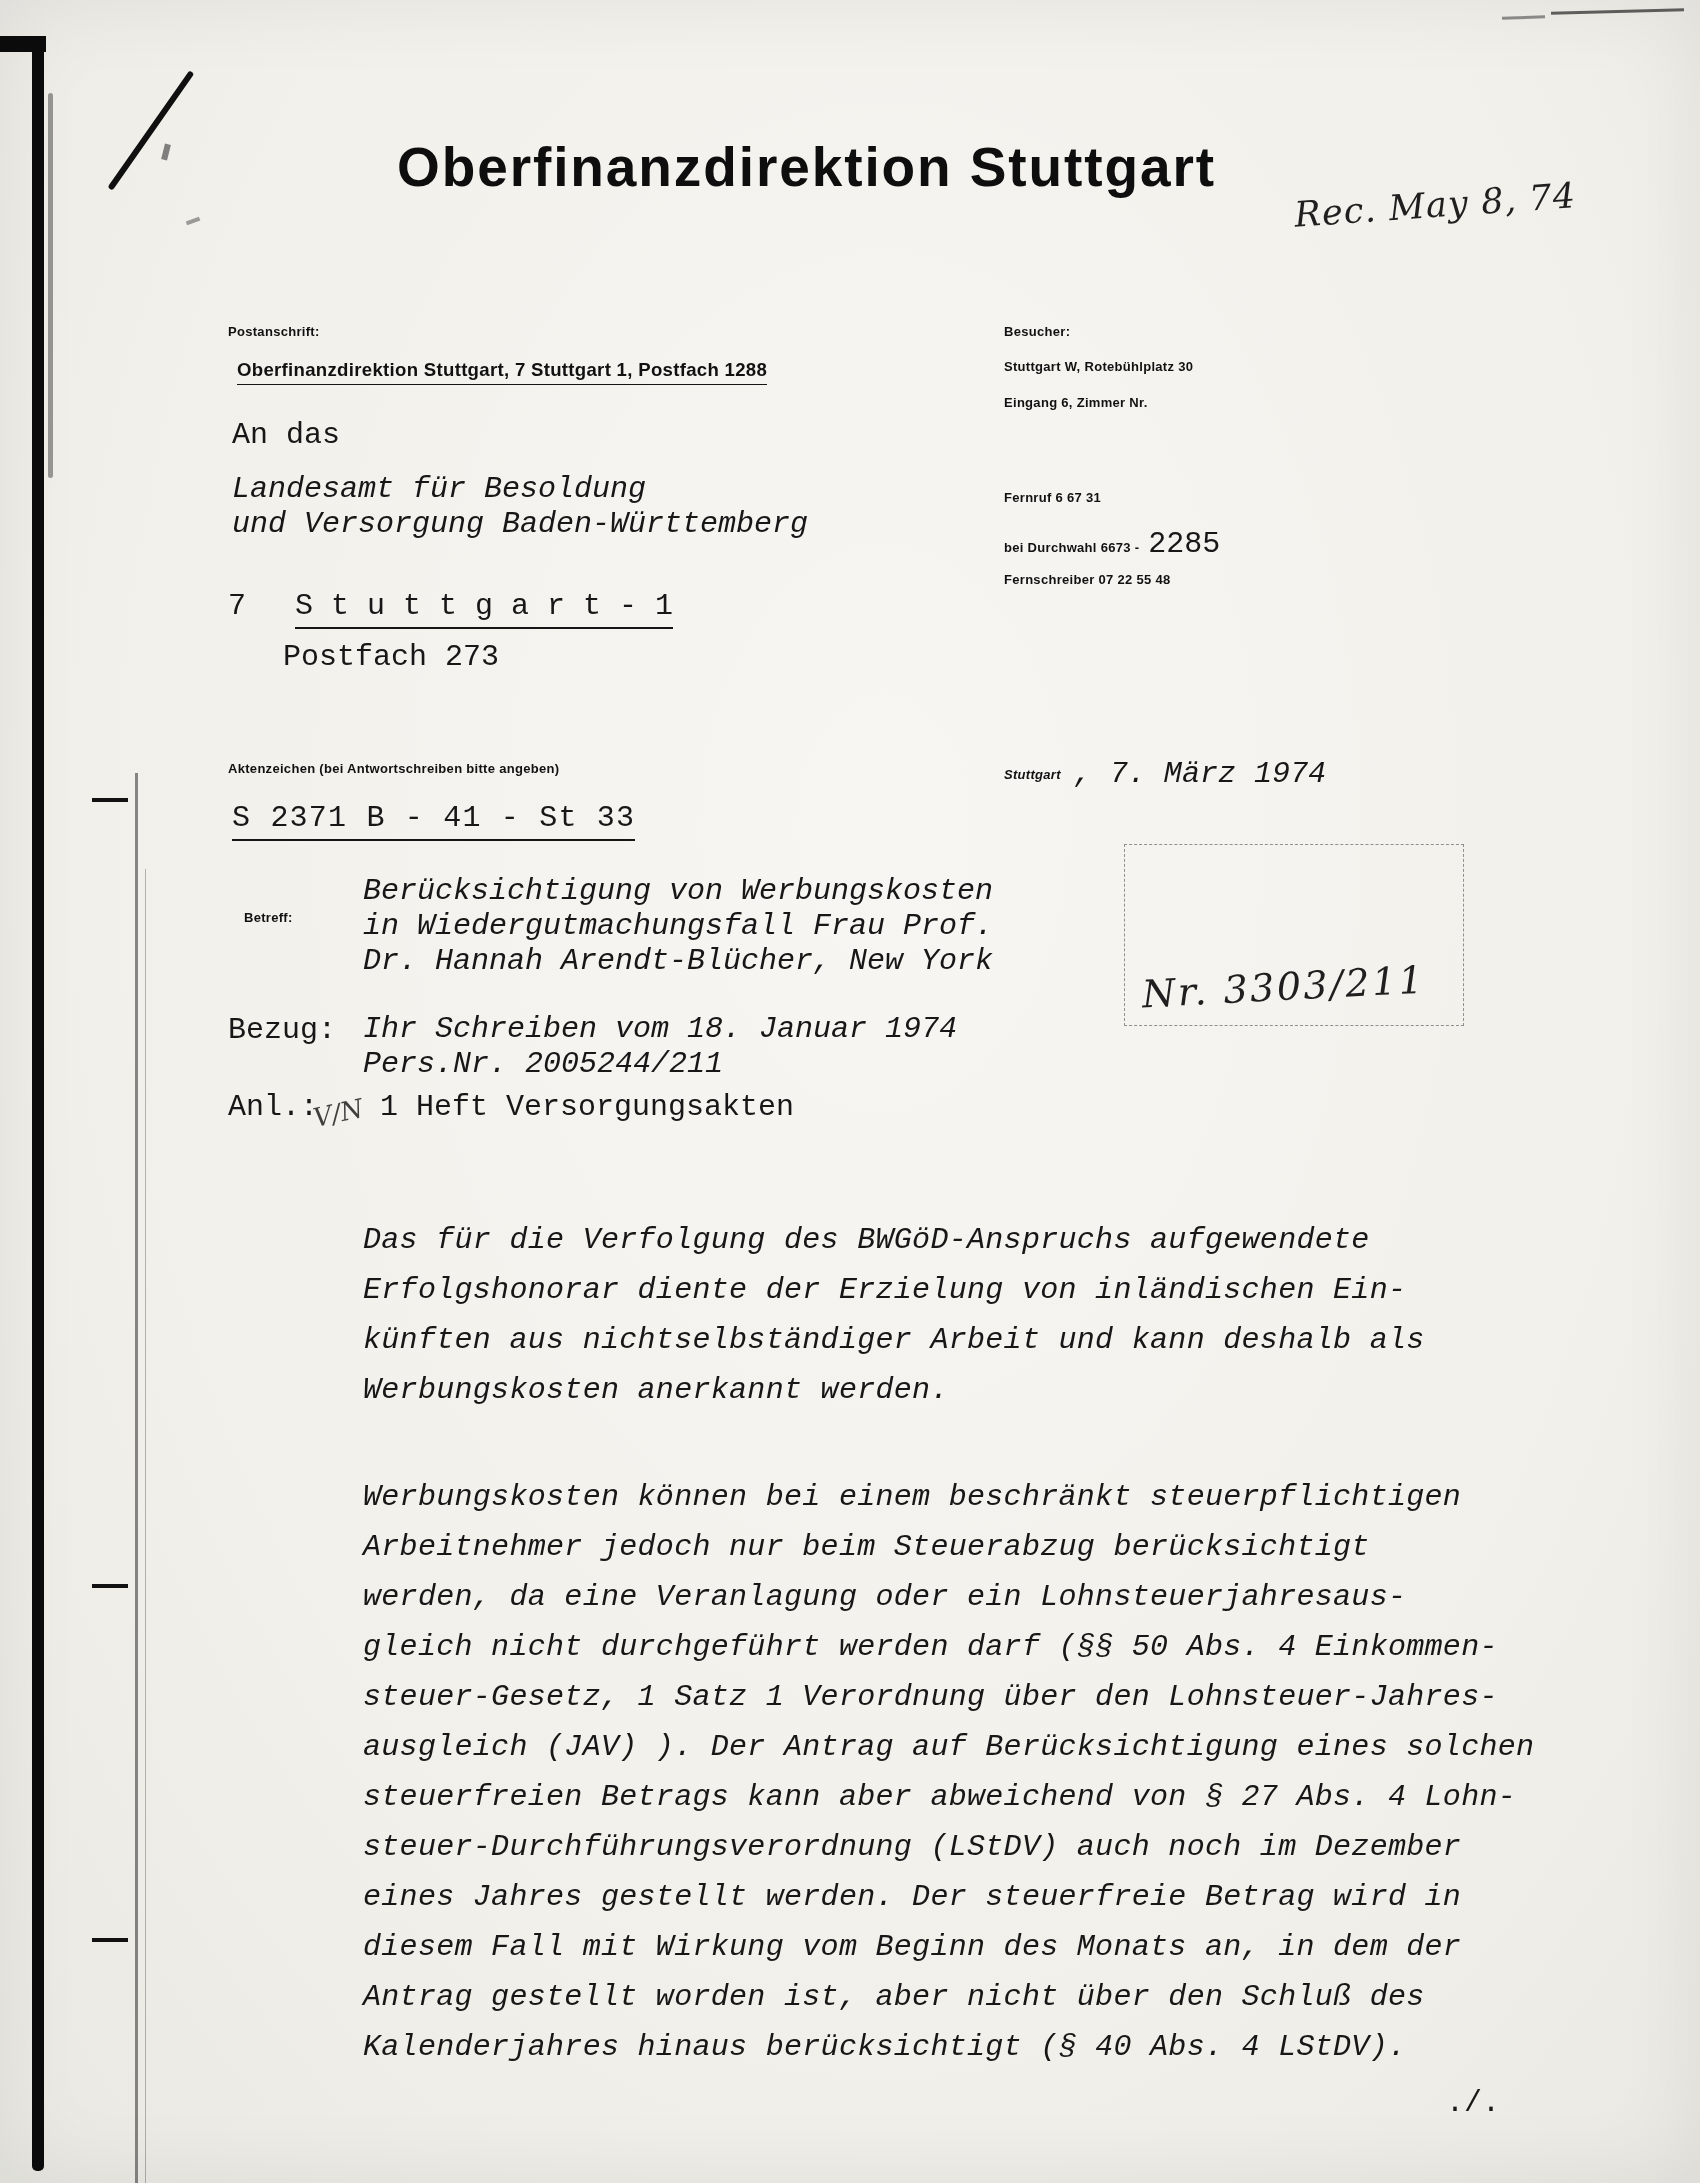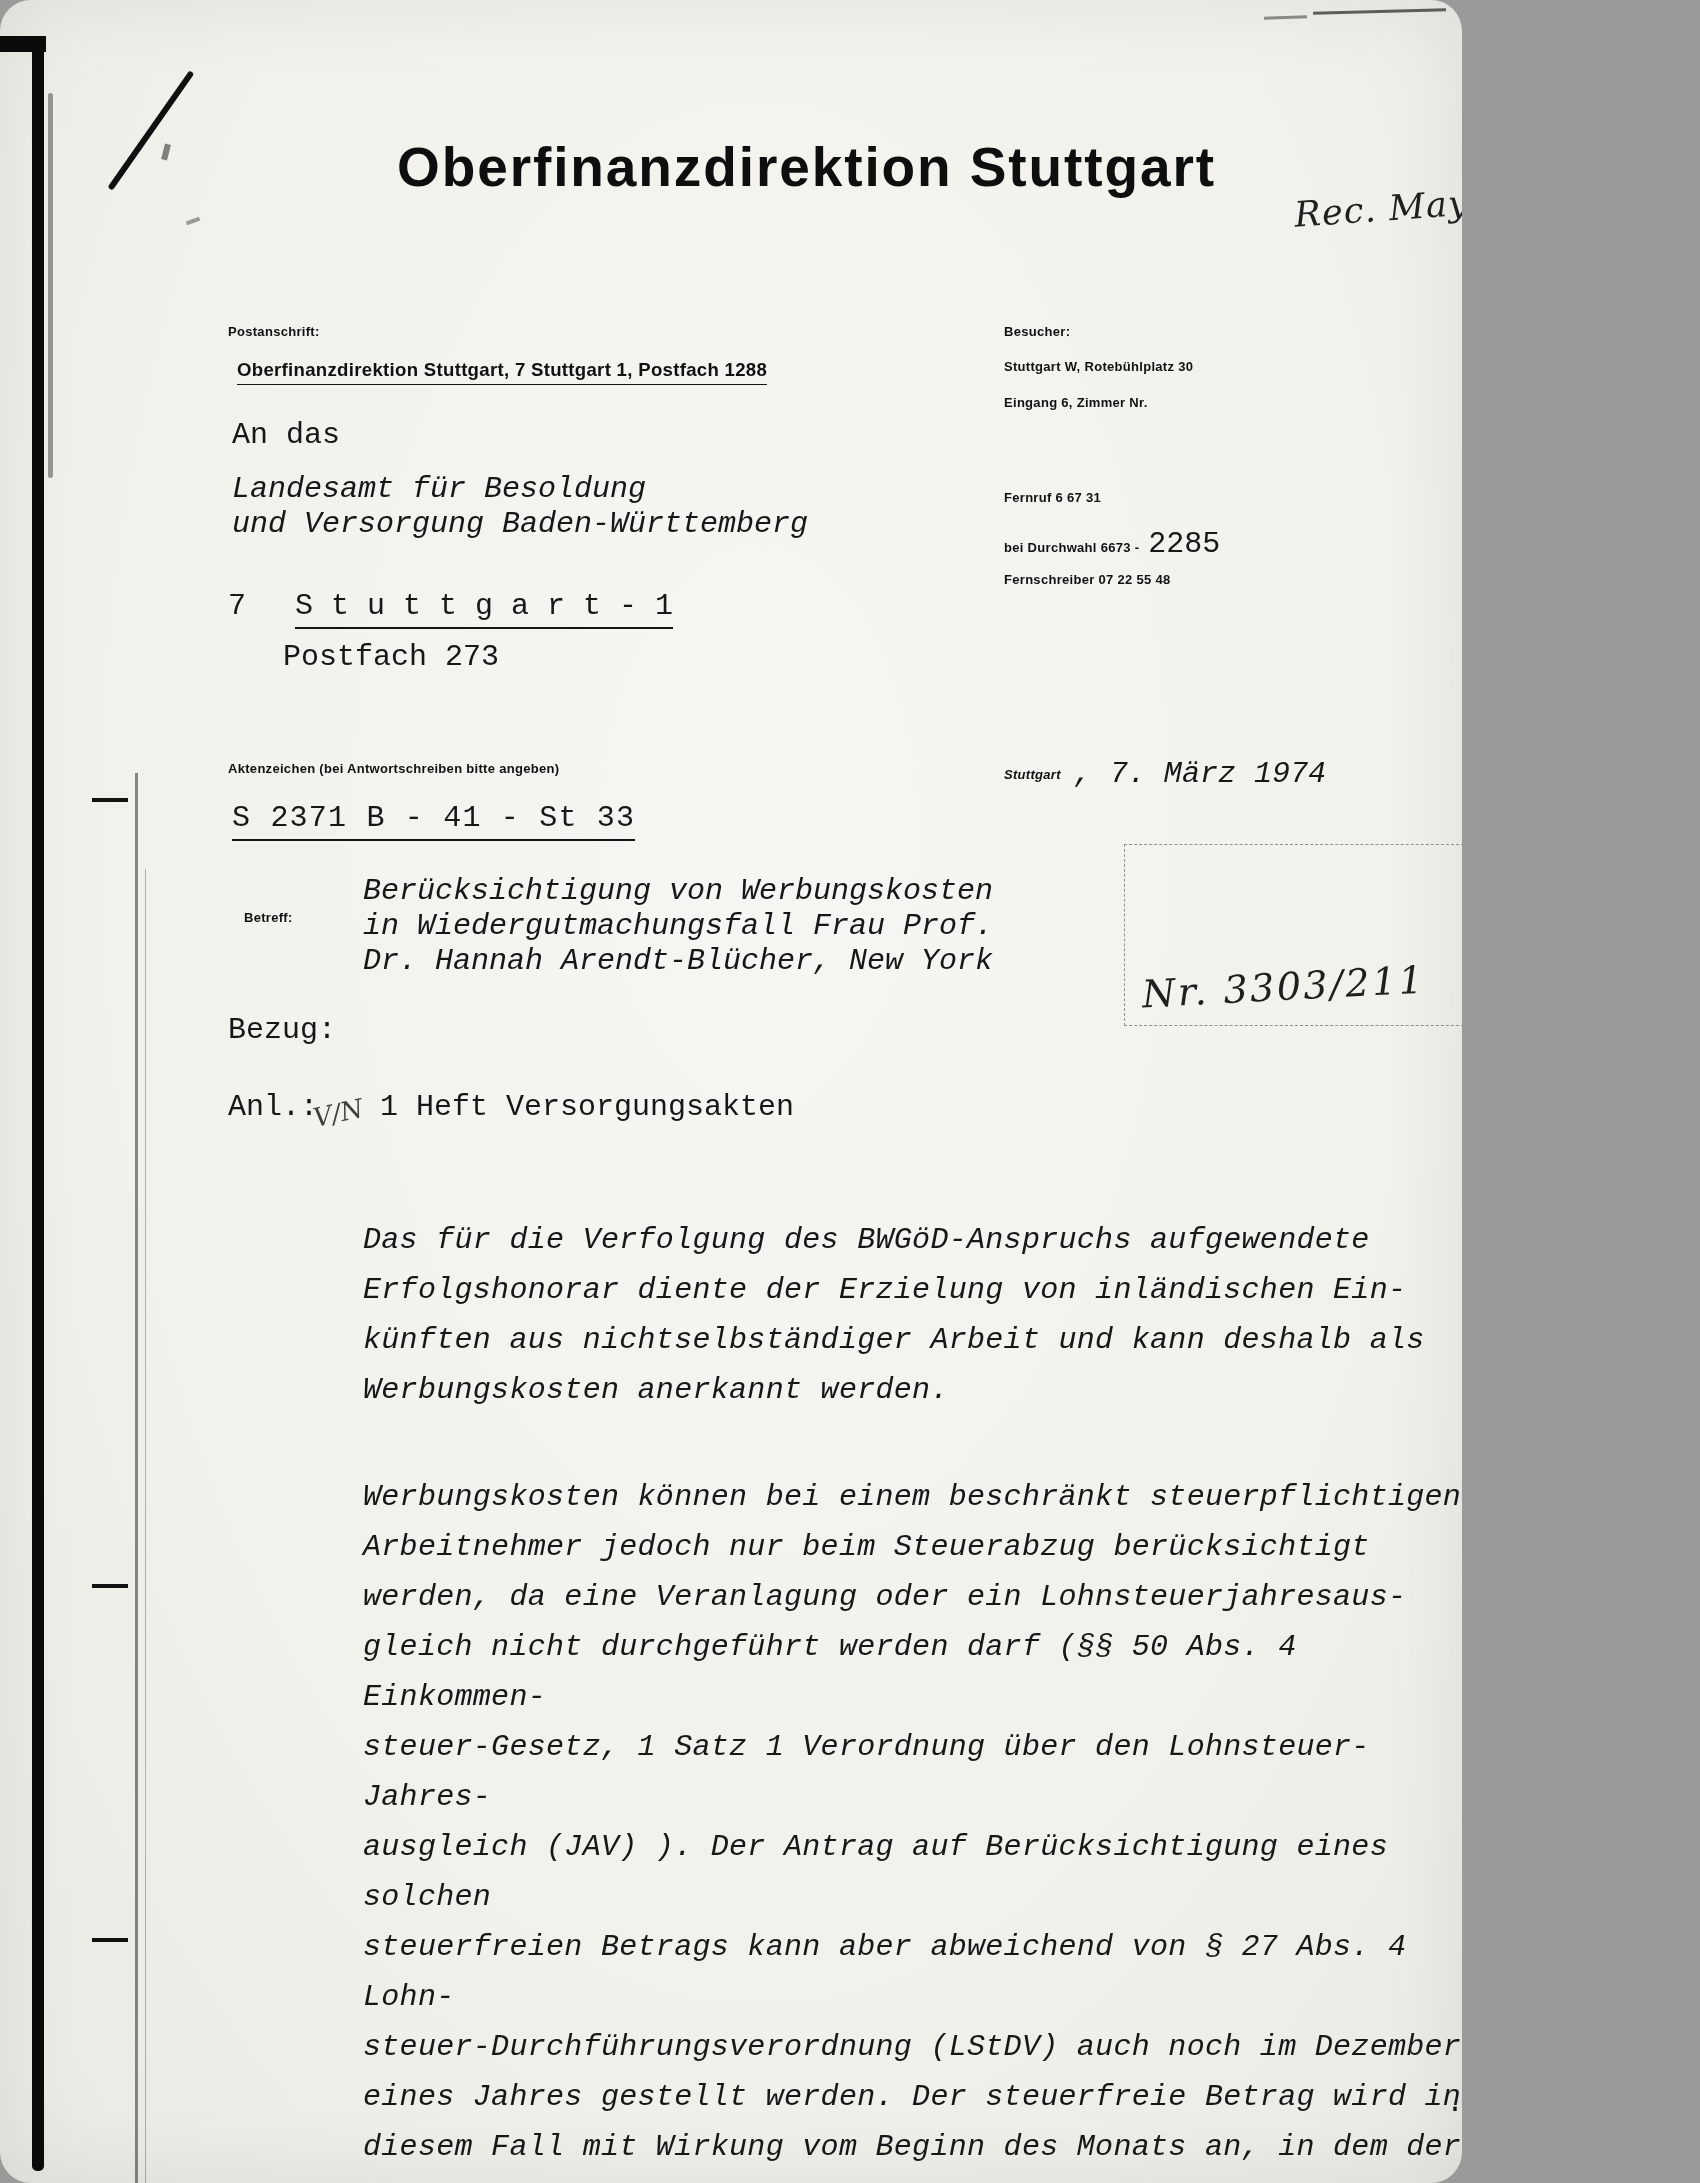--- a/index.html
+++ b/index.html
@@ -1,25 +1,24 @@
 <!DOCTYPE html>
 <html style="font-size:10px"><head>
 <meta charset="utf-8">
 <style>
   html,body{margin:0;padding:0;background:#9a9a98;}
   .page{
     position:relative;
-    width:1462px;height:2183px;
+    width:1700px;height:2183px;
     background:
       radial-gradient(ellipse at 52% 38%, #f7f6f2 0%, #f1f0eb 62%, #e9e8e2 100%);
     box-shadow: inset 0 0 87px rgba(0,0,0,0.07);
     overflow:hidden;
     color:#1b1b1b;
     font-family:"Liberation Mono","DejaVu Sans Mono",monospace;
-    border-radius:31px;
   }
   .abs{position:absolute;}
   .tw{font-family:"Liberation Mono","DejaVu Sans Mono",monospace;font-size:30px;line-height:36px;color:#171717;}
   .lbl{font-family:"Liberation Sans",sans-serif;font-weight:700;font-size:13px;letter-spacing:0.3px;color:#111;}
   .hand{font-family:"DejaVu Serif",serif;font-style:italic;color:#1f1f1f;}
   .prelines{white-space:pre-line;font-style:italic;}
   .underline{border-bottom:2.5px solid #151515;padding-bottom:3.1px;display:inline-block;}
   .thin-underline{border-bottom:1.9px solid #151515;padding-bottom:2.5px;display:inline-block;}
 
   .doc-title{
@@ -107,20 +106,22 @@
 
   <div class="abs stamp-box"></div>
   <div class="abs hand stamp-number">Nr. 3303/211</div>
 
   <div class="abs lbl" style="left:244px;top:884px;margin-top:26px;">Betreff:</div>
   <div class="abs tw prelines" style="left:363px;top:874px;line-height:35px;">Berücksichtigung von Werbungskosten
 in Wiedergutmachungsfall Frau Prof.
 Dr. Hannah Arendt-Blücher, New York</div>
 
   <div class="abs tw" style="left:228px;top:1012px;">Bezug:</div>
+  <div class="abs tw prelines" style="left:363px;top:1012px;line-height:35px;">Ihr Schreiben vom 18. Januar 1974
+Pers.Nr. 2005244/211</div>
 
   <div class="abs tw" style="left:228px;top:1089px;">Anl.:</div>
   <div class="abs hand anl-mark" style="left:313px;top:1098px;">V/N</div>
   <div class="abs tw" style="left:380px;top:1089px;">1 Heft Versorgungsakten</div>
 
   <div class="abs tw prelines body-par" style="left:363px;top:1215px;">Das für die Verfolgung des BWGöD-Anspruchs aufgewendete
 Erfolgshonorar diente der Erzielung von inländischen Ein-
 künften aus nichtselbständiger Arbeit und kann deshalb als
 Werbungskosten anerkannt werden.</div>
   <div class="abs tw prelines body-par" style="left:363px;top:1472px;">Werbungskosten können bei einem beschränkt steuerpflichtigen

